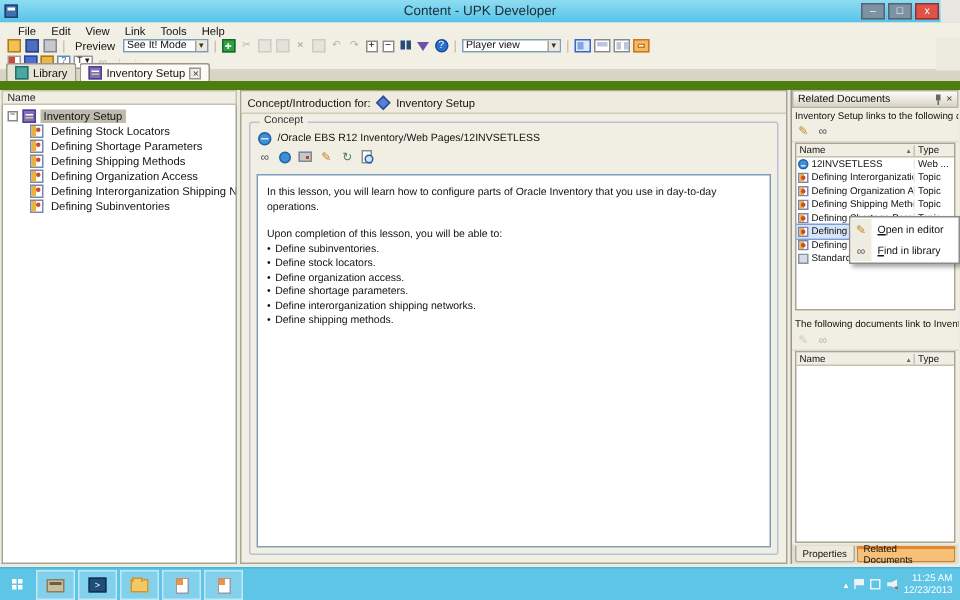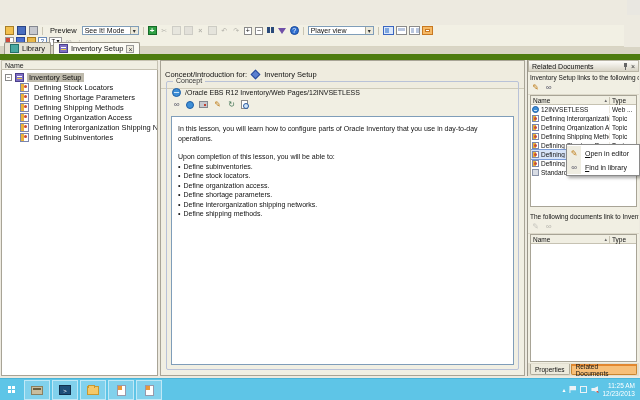--- a/index.html
+++ b/index.html
@@ -124,21 +124,21 @@
             white-space:nowrap;padding-left:3px}
   .tree-row.child{padding-left:18px}
   .expander{width:7px;height:7px;border:1px solid #888;background:#fff;font-size:6px;line-height:5px;
             text-align:center;flex:none}
   .expander::before{content:"\2212"}
   .tlab{padding:0 2px}
   .tlab.sel{background:#BEBAAC}
 
   .center-panel{position:absolute;left:160px;top:60px;width:365px;bottom:2px;
                 background:#F1EFE3;border:1px solid #A8A496}
-  .c-head{height:28px;background:#EFECDF;border-bottom:1px solid #CFCBBA;display:flex;
+  .c-head{height:15px;background:#EFECDF;border-bottom:1px solid #CFCBBA;display:flex;
           align-items:center;font-size:7.5px;padding-left:4px;gap:5px}
   .groupbox{position:absolute;left:5px;right:5px;top:20px;bottom:5px;border:1px solid #B9C2D8;
             border-radius:2px}
   .gb-label{position:absolute;top:-5px;left:6px;background:#F1EFE3;padding:0 3px;font-size:7px;color:#333}
   .path-row{display:flex;align-items:center;gap:4px;font-size:7px;padding:6px 5px 2px;white-space:nowrap}
   .edit-icons{display:flex;gap:5px;padding:1px 5px 3px;align-items:center}
   .ei{width:9px;height:9px;position:relative;display:flex;align-items:center;justify-content:center;
       font-size:8px;flex:none}
   .ei-link::before{content:"\221E";color:#556}
   .ei-web{background:#3F8FD6;border-radius:50%;border:1px solid #1f5fa6;width:8px;height:8px}
@@ -231,22 +231,45 @@
   .tray-badge::after{content:"";position:absolute;right:-1px;bottom:-1px;width:3px;height:3px;
       background:#D04030;border-radius:50%}
   .clock{text-align:right;font-size:6.5px;line-height:8px;color:#fff;white-space:nowrap}
 </style>
 </head>
 <body>
 
 <div class="screen">
   <div class="window">
 
+    <div class="titlebar">
+      <span class="app-icon"></span>
+      <span class="win-title">Content - UPK Developer</span>
+      <span class="winbtns">
+        <span class="wb">–</span>
+        <span class="wb">□</span>
+        <span class="wb close">x</span>
+      </span>
+    </div>
     <div class="corner-gray"></div>
 
+    <div class="menubar">
+
+        <span class="menu-item">File</span>
+
+        <span class="menu-item">Edit</span>
+
+        <span class="menu-item">View</span>
+
+        <span class="menu-item">Link</span>
+
+        <span class="menu-item">Tools</span>
+
+        <span class="menu-item">Help</span>
+      </div>
 
     <div class="toolbar t1">
       <span style="display:flex;gap:3px">
 
       <span class="ti ic-open-icon"></span>
           <span class="ti ic-save-icon"></span>
           <span class="ti ic-print-icon"></span>
         </span>
       <span class="sep"></span>
       <span class="tlabel">Preview</span>

